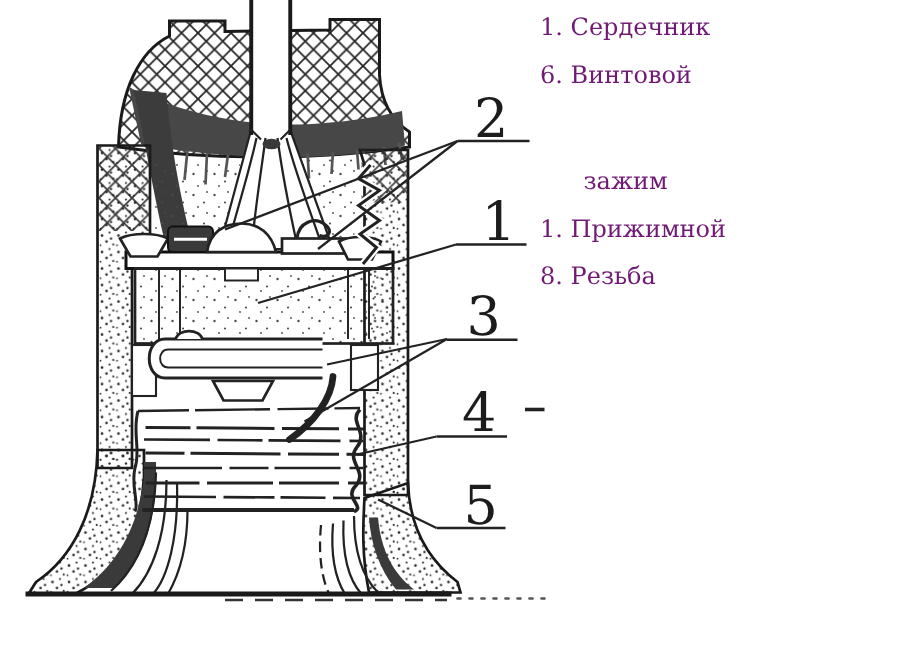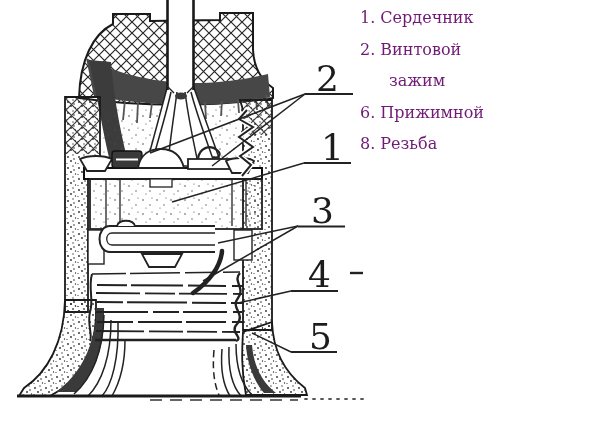--- a/index.html
+++ b/index.html
@@ -2,21 +2,21 @@
 <html><head>
 <meta charset="utf-8">
 <style>
   html,body{margin:0;padding:0;background:#fff;}
   .stage{position:relative;width:600px;height:433px;background:#fff;overflow:hidden;
          font-family:"DejaVu Serif","Liberation Serif",serif;}
   .diagram-svg{position:absolute;left:0;top:0;}
   .legend{position:absolute;left:360px;top:2px;width:216px;color:#701a75;
           font-size:16px;line-height:31.5px;}
   .legend-line{white-space:nowrap;}
-  .indent-hang{padding-left:29px;}
+  .indent-hang{padding-left:29px;margin-top:40px;}
   .indent-out{margin-left:-4px;}
   .callout-num{font-family:"DejaVu Serif","Liberation Serif",serif;
                font-size:36px;fill:#1c1c1c;}
 </style>
 </head>
 <body>
 
 <div class="stage">
 
   <svg class="diagram-svg" width="380" height="433" viewBox="0 0 380 433">
@@ -162,19 +162,19 @@
 
     <text class="callout-num" x="316" y="91">2</text>
     <text class="callout-num" x="321" y="160">1</text>
     <text class="callout-num" x="311" y="223">3</text>
     <text class="callout-num" x="308" y="287">4</text>
     <text class="callout-num" x="309" y="349">5</text>
   </svg>
 
   <div class="legend">
     <div class="legend-line">1. Сердечник</div>
-    <div class="legend-line">2. Винтовой</div>
+    <div class="legend-line">6. Винтовой</div>
     <div class="legend-line indent-hang">зажим</div>
-    <div class="legend-line">6. Прижимной</div>
+    <div class="legend-line">1. Прижимной</div>
     <div class="legend-line">8. Резьба</div>
   </div>
 
 </div>
 
 </body></html>

